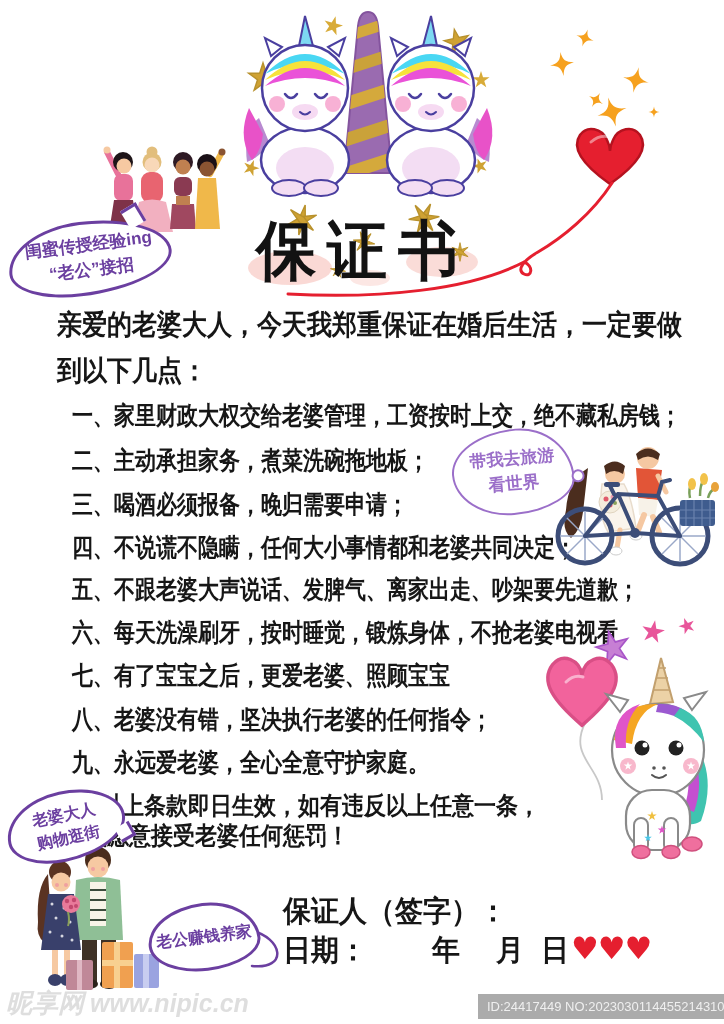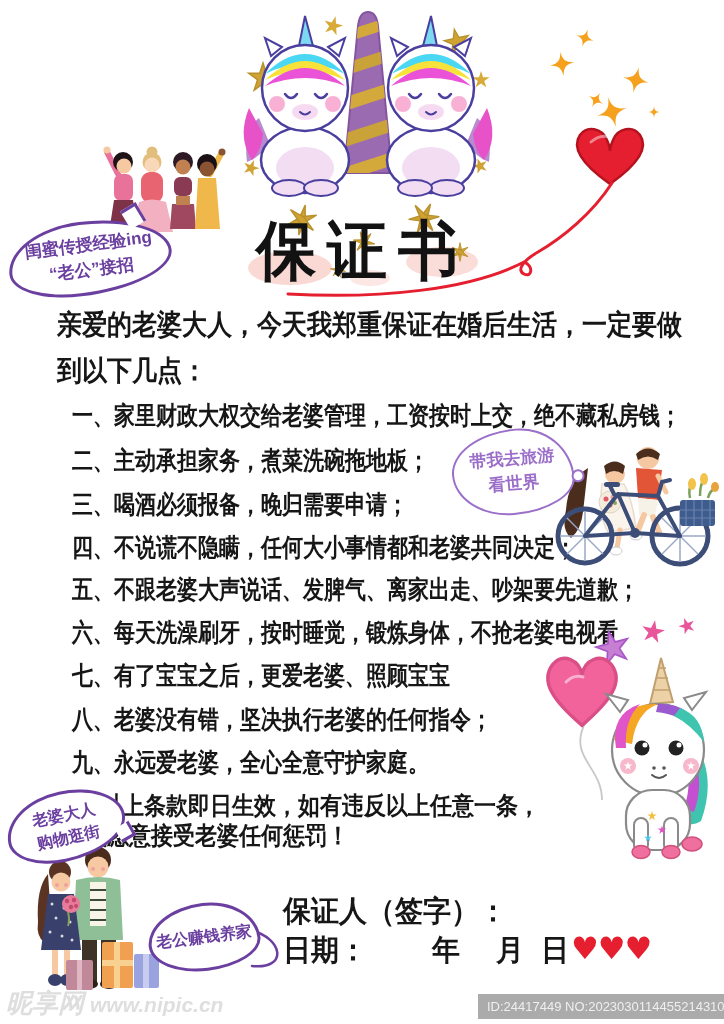--- a/index.html
+++ b/index.html
@@ -33,21 +33,21 @@
   .b-shop::after{content:'';position:absolute;right:-8px;bottom:6px;width:13px;height:13px;
              background:#fff;border-bottom:3px solid var(--purple);border-right:3px solid var(--purple);
              transform:rotate(-18deg);}
   .b-earn{left:148px;top:903px;width:106px;height:62px;font-size:16px;
              border-radius:52% 48% 50% 50%/55% 60% 40% 45%;transform:rotate(-7deg);}
   .hearts3{position:absolute;left:571px;top:930px;font-size:31px;color:var(--red);
            letter-spacing:-1px;z-index:3;font-family:"DejaVu Sans",sans-serif;}
   .logo{position:absolute;left:6px;top:986px;font-size:26px;font-weight:700;font-style:italic;
         color:rgba(195,195,195,.55);z-index:9;white-space:nowrap;
         text-shadow:1px 1px 0 rgba(255,255,255,.9),-1px -1px 0 rgba(255,255,255,.9);}
-  .logo .url{font-size:21px;margin-left:6px;}
+  .logo .url{font-size:25px;margin-left:6px;}
   .idbar{position:absolute;left:478px;top:994px;width:246px;height:25px;z-index:9;
          background:rgba(150,150,150,.8);color:#efefef;font-size:13px;line-height:25px;
          padding-left:9px;box-sizing:border-box;white-space:nowrap;}
 </style>
 </head>
 <body>
 
 <div class="page">
 
   <svg width="0" height="0">

